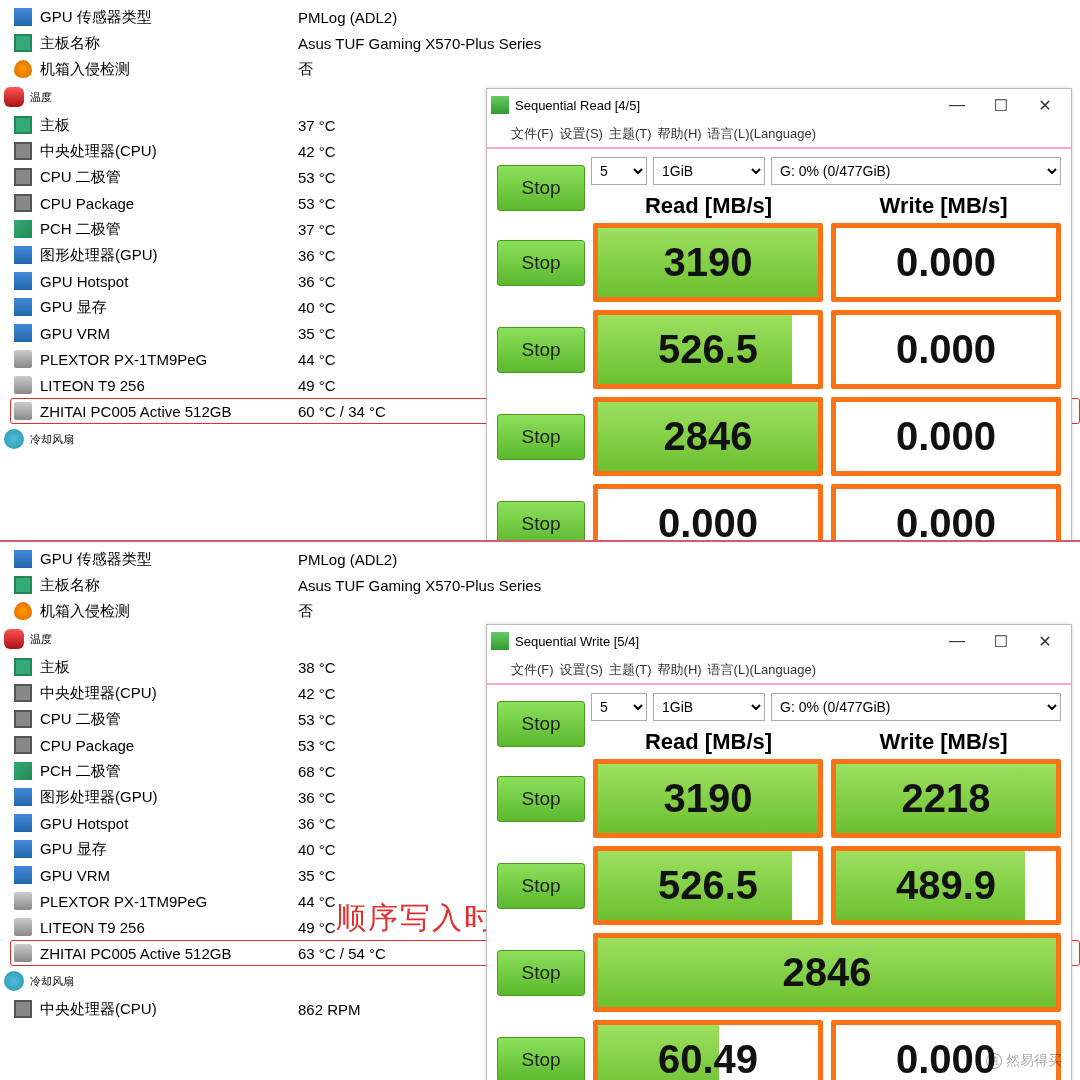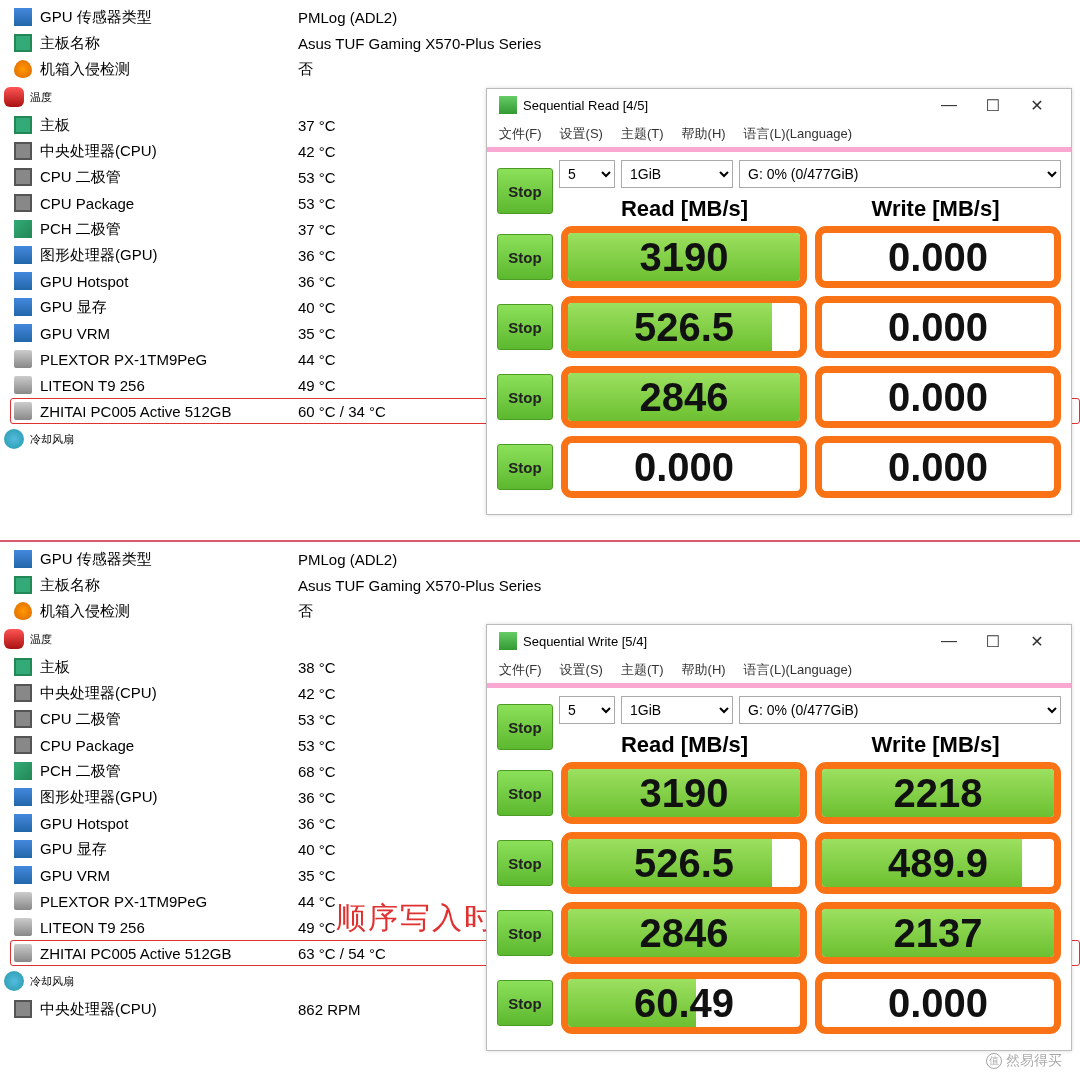--- a/index.html
+++ b/index.html
@@ -11,36 +11,36 @@
 .info-row{display:flex;align-items:center;height:26px}
 .info-row .icon{width:18px;height:18px;margin-right:8px;flex:0 0 18px}
 .info-row .lbl{width:258px}
 .info-row .val{}
 .section-row{display:flex;align-items:center;height:30px;margin-left:-10px}
 .section-row .icon{width:20px;height:20px;margin-right:6px}
 .section-row .lbl{font-size:11px}
 .highlight-box{border:1.5px solid #e03030;border-radius:3px;padding:1px 3px;margin-left:-4px}
 .annotation{position:absolute;color:#e03030;font-size:30px;font-weight:400;letter-spacing:2px}
 .cdm-window{position:absolute;right:8px;width:586px;background:#fff;border:1px solid #bbb;box-shadow:0 0 4px rgba(0,0,0,.15)}
-.cdm-title{display:flex;align-items:center;height:32px;padding:0 12px;font-size:13px}
+.cdm-title{display:flex;align-items:center;height:32px;padding:0 4px;font-size:13px}
 .cdm-title .ticon{width:18px;height:18px;margin-right:6px;background:linear-gradient(#6c6,#393)}
 .cdm-title .txt{flex:1}
 .cdm-title .wbtn{width:44px;text-align:center;font-size:16px;color:#333;cursor:default}
-.cdm-menu{display:flex;gap:18px;padding:4px 12px;font-size:13px;color:#333;border-bottom:5px solid #f9a8d4}
+.cdm-menu{display:flex;gap:6px;padding:4px 24px;font-size:13px;color:#333;border-bottom:2px solid #f9a8d4}
 .cdm-body{padding:8px 10px}
 .cdm-ctrl-row{display:flex;align-items:center;gap:6px;margin-bottom:4px}
-.stop-btn{width:56px;height:46px;background:linear-gradient(#8ce05a,#5cb82e);border:1px solid #4a9a24;border-radius:3px;display:flex;align-items:center;justify-content:center;font-size:15px;font-weight:700;color:#222}
+.stop-btn{width:88px;height:46px;background:linear-gradient(#8ce05a,#5cb82e);border:1px solid #4a9a24;border-radius:3px;display:flex;align-items:center;justify-content:center;font-size:19px;font-weight:400;color:#222}
 .sel{height:28px;border:1px solid #aaa;background:#fff;font-size:14px;padding:0 4px}
 .sel.small{width:56px}
 .sel.med{width:112px}
 .sel.big{flex:1}
 .hdr-row{display:flex;align-items:flex-end;height:30px}
 .hdr-col{flex:1;text-align:center;font-size:22px;font-weight:700}
 .bench-row{display:flex;align-items:center;gap:8px;margin-bottom:8px}
-.value-cell{flex:1;height:62px;border:7px solid #f97316;border-radius:11px;position:relative;display:flex;align-items:center;justify-content:center;font-size:40px;font-weight:700;color:#111;overflow:hidden}
+.value-cell{flex:1;height:79px;border:5px solid #f97316;border-radius:2px;position:relative;display:flex;align-items:center;justify-content:center;font-size:40px;font-weight:700;color:#111;overflow:hidden}
 .value-cell .bar{position:absolute;left:0;top:0;bottom:0;background:linear-gradient(#9ce060,#6cc030)}
 .value-cell .num{position:relative;z-index:1}
 .ic-chip{background:linear-gradient(135deg,#3a7,#285)}
 .ic-mb{background:#3a7;border:2px solid #285}
 .ic-shield{background:radial-gradient(circle,#f90,#d60);border-radius:50% 50% 50% 50%/60% 60% 40% 40%}
 .ic-therm{background:linear-gradient(#f55,#a11);border-radius:6px}
 .ic-cpu{background:#888;border:2px solid #555}
 .ic-disk{background:linear-gradient(#ccc,#888);border-radius:2px}
 .ic-gpu{background:linear-gradient(#48d,#26a)}
 .ic-fan{background:radial-gradient(circle,#5bd,#29a);border-radius:50%}
@@ -370,24 +370,20 @@
               <div class="bar" style="width:86%"></div>
               <span class="num">489.9</span>
             </div>
   </div>
           <div class="bench-row">
     <div class="stop-btn">Stop</div>
     <div class="value-cell">
               <div class="bar" style="width:100%"></div>
               <span class="num">2846</span>
             </div>
-    <div class="value-cell">
-              <div class="bar" style="width:100%"></div>
-              <span class="num">2137</span>
-            </div>
   </div>
           <div class="bench-row">
     <div class="stop-btn">Stop</div>
     <div class="value-cell">
               <div class="bar" style="width:55%"></div>
               <span class="num">60.49</span>
             </div>
     <div class="value-cell">
               <div class="bar" style="width:0%"></div>
               <span class="num">0.000</span>

